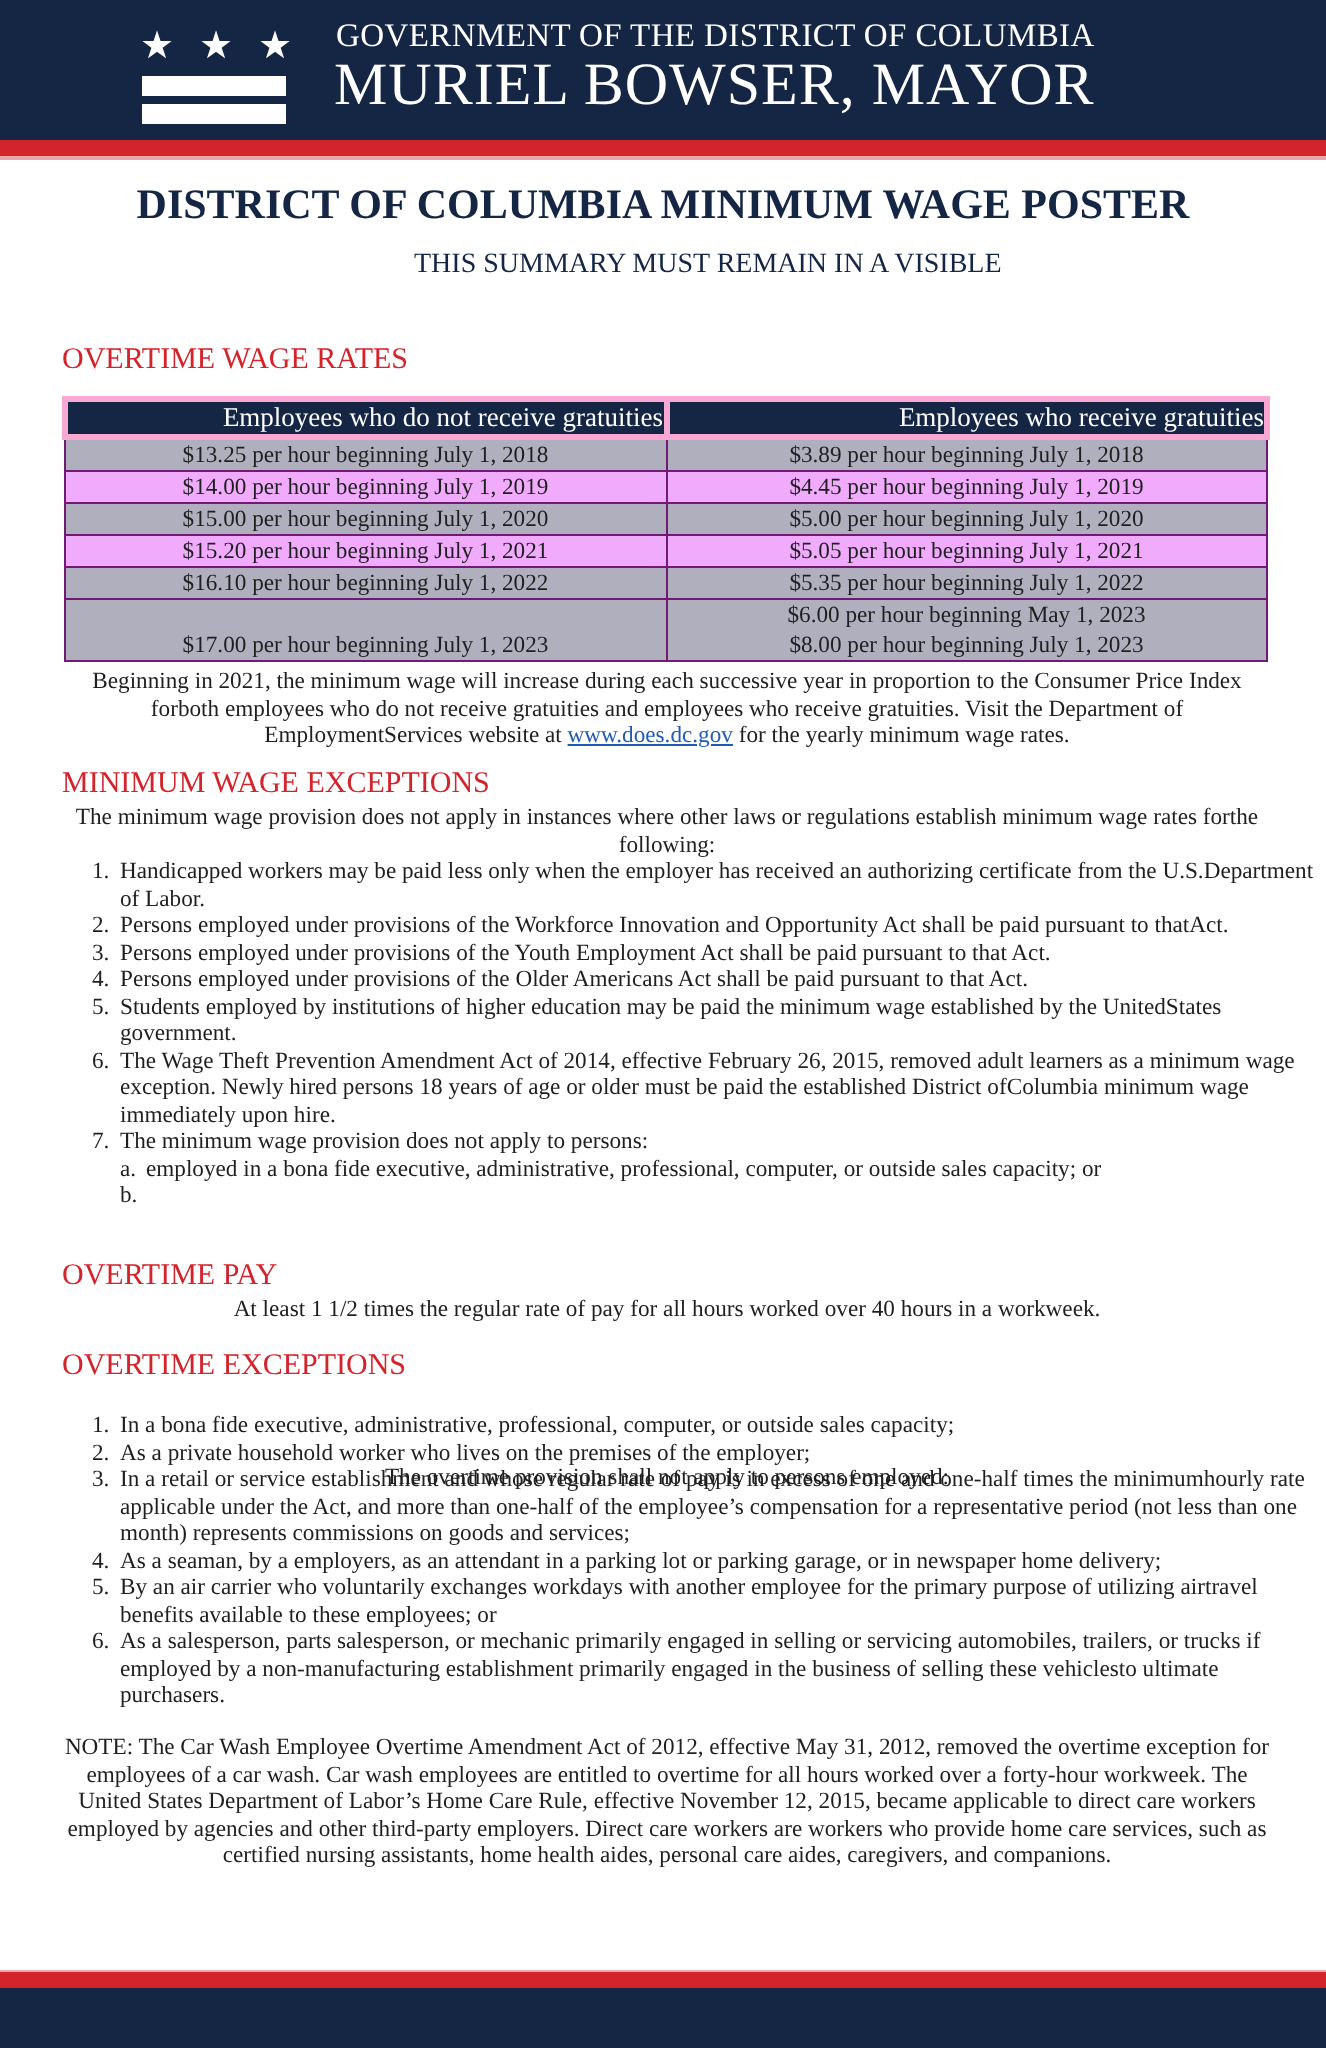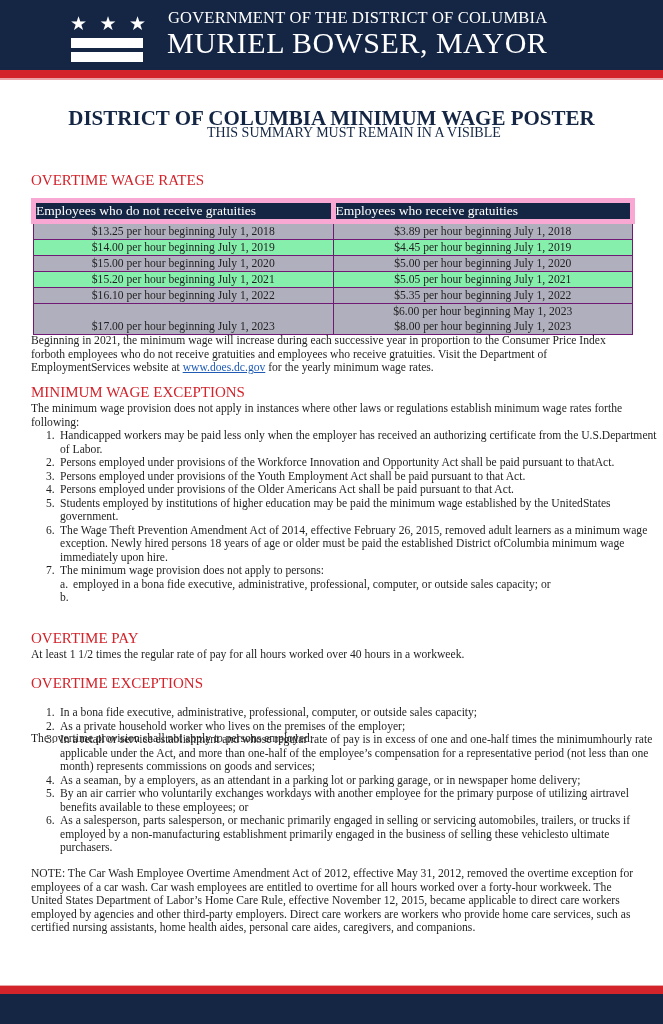--- a/index.html
+++ b/index.html
@@ -14,38 +14,38 @@
     background: #142644;
   }
   .header-red { position: absolute; left: 0; top: 70px; width: 663px; height: 8px; background: #d3232b; }
   .header-pink { position: absolute; left: 0; top: 78px; width: 663px; height: 2px; background: #e9a5a8; }
   .logo { position: absolute; left: 70px; top: 14px; width: 76px; height: 50px; }
   .stars { position: absolute; left: 0; top: 0; width: 76px; height: 18px; display: flex; justify-content: space-between; color: #fff; font-size: 19px; line-height: 18px; font-family: "DejaVu Sans", sans-serif; }
   .bar { position: absolute; left: 1px; width: 72px; height: 10px; background: #fff; }
   .bar1 { top: 24px; } .bar2 { top: 38px; }
   .gov-line { position: absolute; left: 168px; top: 8px; color: #fff; font-size: 16.5px; letter-spacing: 0.2px; white-space: nowrap; }
   .mayor-line { position: absolute; left: 167px; top: 26px; color: #fff; font-size: 30px; letter-spacing: 0.5px; white-space: nowrap; }
-  .title { position: absolute; left: 0; top: 90px; width: 663px; text-align: center; font-size: 21px; font-weight: bold; color: #142644; white-space: nowrap; margin-top: 16px; }
+  .title { position: absolute; left: 0; top: 90px; width: 663px; text-align: center; font-size: 21px; font-weight: bold; color: #142644; white-space: nowrap; }
   .subtitle { position: absolute; left: 207px; top: 124px; font-size: 14px; line-height: 17px; color: #142644; white-space: nowrap; }
   .section-head { position: absolute; left: 31px; color: #d3232b; font-size: 15px; white-space: nowrap; }
   table.rates {
     position: absolute; left: 31px; top: 198px; width: 604px;
     border-collapse: collapse; font-size: 11.6px;
   }
   table.rates th {
     background: #142644; color: #ffffff; font-weight: normal; font-size: 13.5px;
-    height: 16px; padding: 0; border: 5px solid #f9a8d4; text-align: left;
+    height: 16px; padding: 0; border: 3px solid #f9a8d4; text-align: right;
   }
   table.rates td {
     padding: 0; height: 15px; line-height: 15px; border: 1px solid #701a75; text-align: center; color: #1f1f1f;
   }
   table.rates tr.shade td { background: #b0afbd; }
-  table.rates tr.white td { background: #86efac; }
+  table.rates tr.white td { background: #f0abfc; }
   table.rates td.tall { height: 30px; vertical-align: bottom; line-height: 15px; }
-  .para { position: absolute; left: 31px; width: 605px; font-size: 11.6px; line-height: 13.5px; color: #1f1f1f; }
+  .para { position: absolute; left: 31px; width: 605px; font-size: 11.6px; line-height: 13.5px; color: #1f1f1f; text-align: center; }
   .para a { color: #1f5bb5; text-decoration: underline; }
   ol.list { position: absolute; left: 31px; width: 600px; margin: 0; padding: 0 0 0 29px; font-size: 11.6px; line-height: 13.5px; list-style: none; }
   ol.list li { position: relative; padding-left: 0; }
   ol.list li .num { position: absolute; left: -14px; }
   ol.sub { margin: 0; padding: 0; list-style: none; }
   ol.sub li { position: relative; padding-left: 13px; }
   ol.sub li .num { position: absolute; left: 0; }
   .footer-pink { position: absolute; left: 0; top: 985px; width: 663px; height: 1px; background: #e9a5a8; }
   .footer-red { position: absolute; left: 0; top: 986px; width: 663px; height: 8px; background: #d3232b; }
   .footer { position: absolute; left: 0; top: 994px; width: 663px; height: 30px; background: #142644; }

